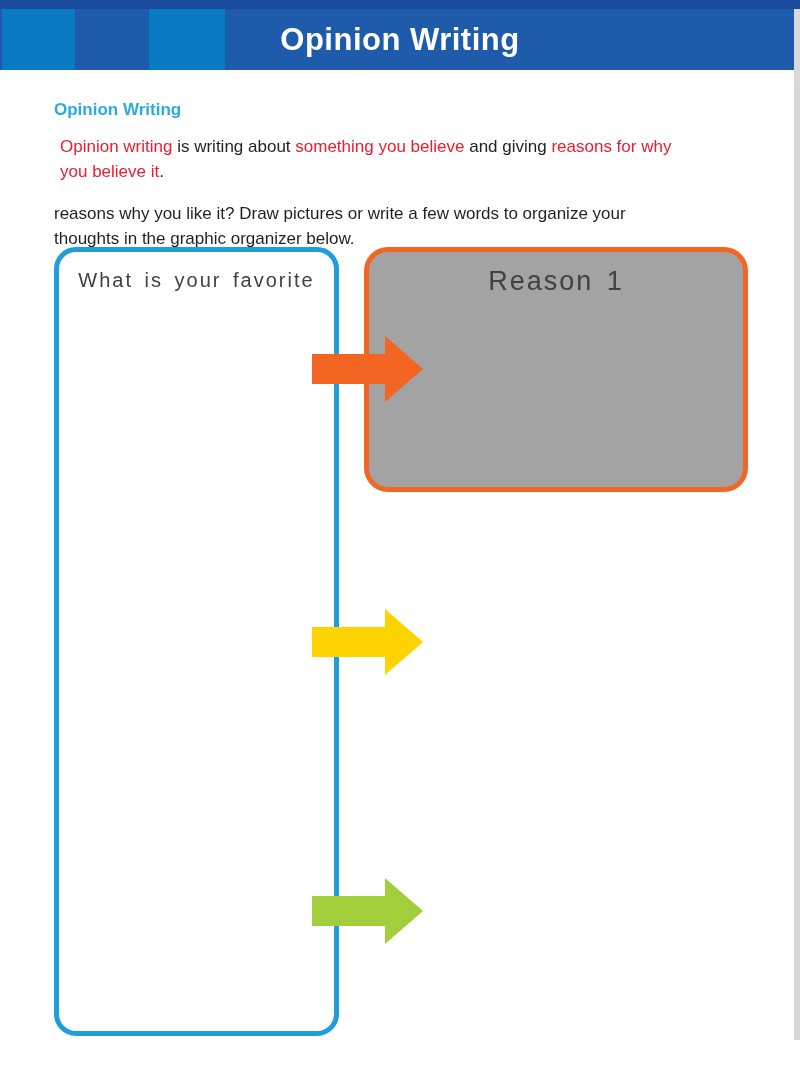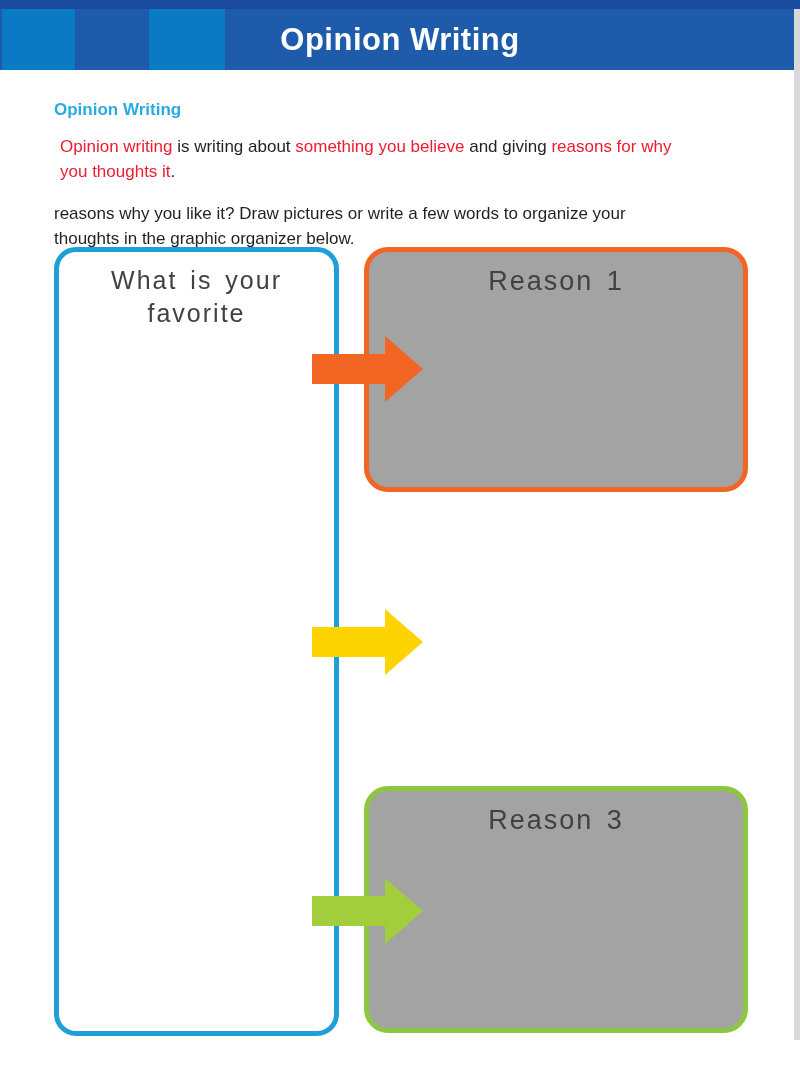--- a/index.html
+++ b/index.html
@@ -46,21 +46,21 @@
     font-size: 17px; line-height: 25px; font-weight: 500; color: var(--ink);
   }
 
   
   .prompt-box {
     position: absolute; left: 54px; top: 247px; width: 275px; height: 779px;
     border: 5px solid var(--cyan-border); border-radius: 22px; background: #ffffff;
   }
   .prompt-text {
     margin: 12px auto 0 auto; text-align: center;
-    font-size: 25px; line-height: 33px; font-weight: 300;
+    font-size: 20px; line-height: 33px; font-weight: 300;
     letter-spacing: 2px; word-spacing: 4px; color: var(--pencil-gray);
   }
   .reason-box {
     position: absolute; left: 364px; width: 374px; background: #a3a3a3;
     border-radius: 24px; border-style: solid; border-width: 5px;
   }
   .reason-1 { top: 247px; height: 235px; border-color: var(--orange); }
   .reason-2 { top: 517px; height: 238px; border-color: var(--yellow); }
   .reason-3 { top: 786px; height: 237px; border-color: var(--green); }
   .reason-label {
@@ -101,40 +101,37 @@
   <div class="header-band">
     <div class="header-seg seg-1"></div>
     <div class="header-seg seg-2"></div>
     <h1 class="page-title">Opinion Writing</h1>
   </div>
 
   <h2 class="lesson-heading">Opinion Writing</h2>
 
   <p class="definition">
     <span><span class="c-red">Opinion writing</span><span class="c-dark"> is writing about </span><span class="c-red">something you believe</span><span class="c-dark"> and giving </span><span class="c-red">reasons for why</span></span><br>
-    <span><span class="c-red">you thoughts it</span><span class="c-dark">.</span></span>
+    <span><span class="c-red">you believe it</span><span class="c-dark">.</span></span>
   </p>
 
   <p class="instructions">
     <br>
     <span>reasons why you like it? Draw pictures or write a few words to organize your</span><br>
     <span>thoughts in the graphic organizer below.</span>
   </p>
 
   <div class="prompt-box">
     <p class="prompt-text">
       <span>What is your favorite</span><br>
     </p>
   </div>
 
   <div class="reason-box reason-1">
     <p class="reason-label">Reason 1</p>
-  </div>
-  <div class="reason-box reason-3">
-    <p class="reason-label">Reason 3</p>
   </div>
 
   <svg class="arrow arrow-1" viewBox="0 0 112 70" xmlns="http://www.w3.org/2000/svg">
     <polygon points="0,20 73,20 73,2 111,35 73,68 73,50 0,50"></polygon>
   </svg>
   <svg class="arrow arrow-2" viewBox="0 0 112 70" xmlns="http://www.w3.org/2000/svg">
     <polygon points="0,20 73,20 73,2 111,35 73,68 73,50 0,50"></polygon>
   </svg>
   <svg class="arrow arrow-3" viewBox="0 0 112 70" xmlns="http://www.w3.org/2000/svg">
     <polygon points="0,20 73,20 73,2 111,35 73,68 73,50 0,50"></polygon>

